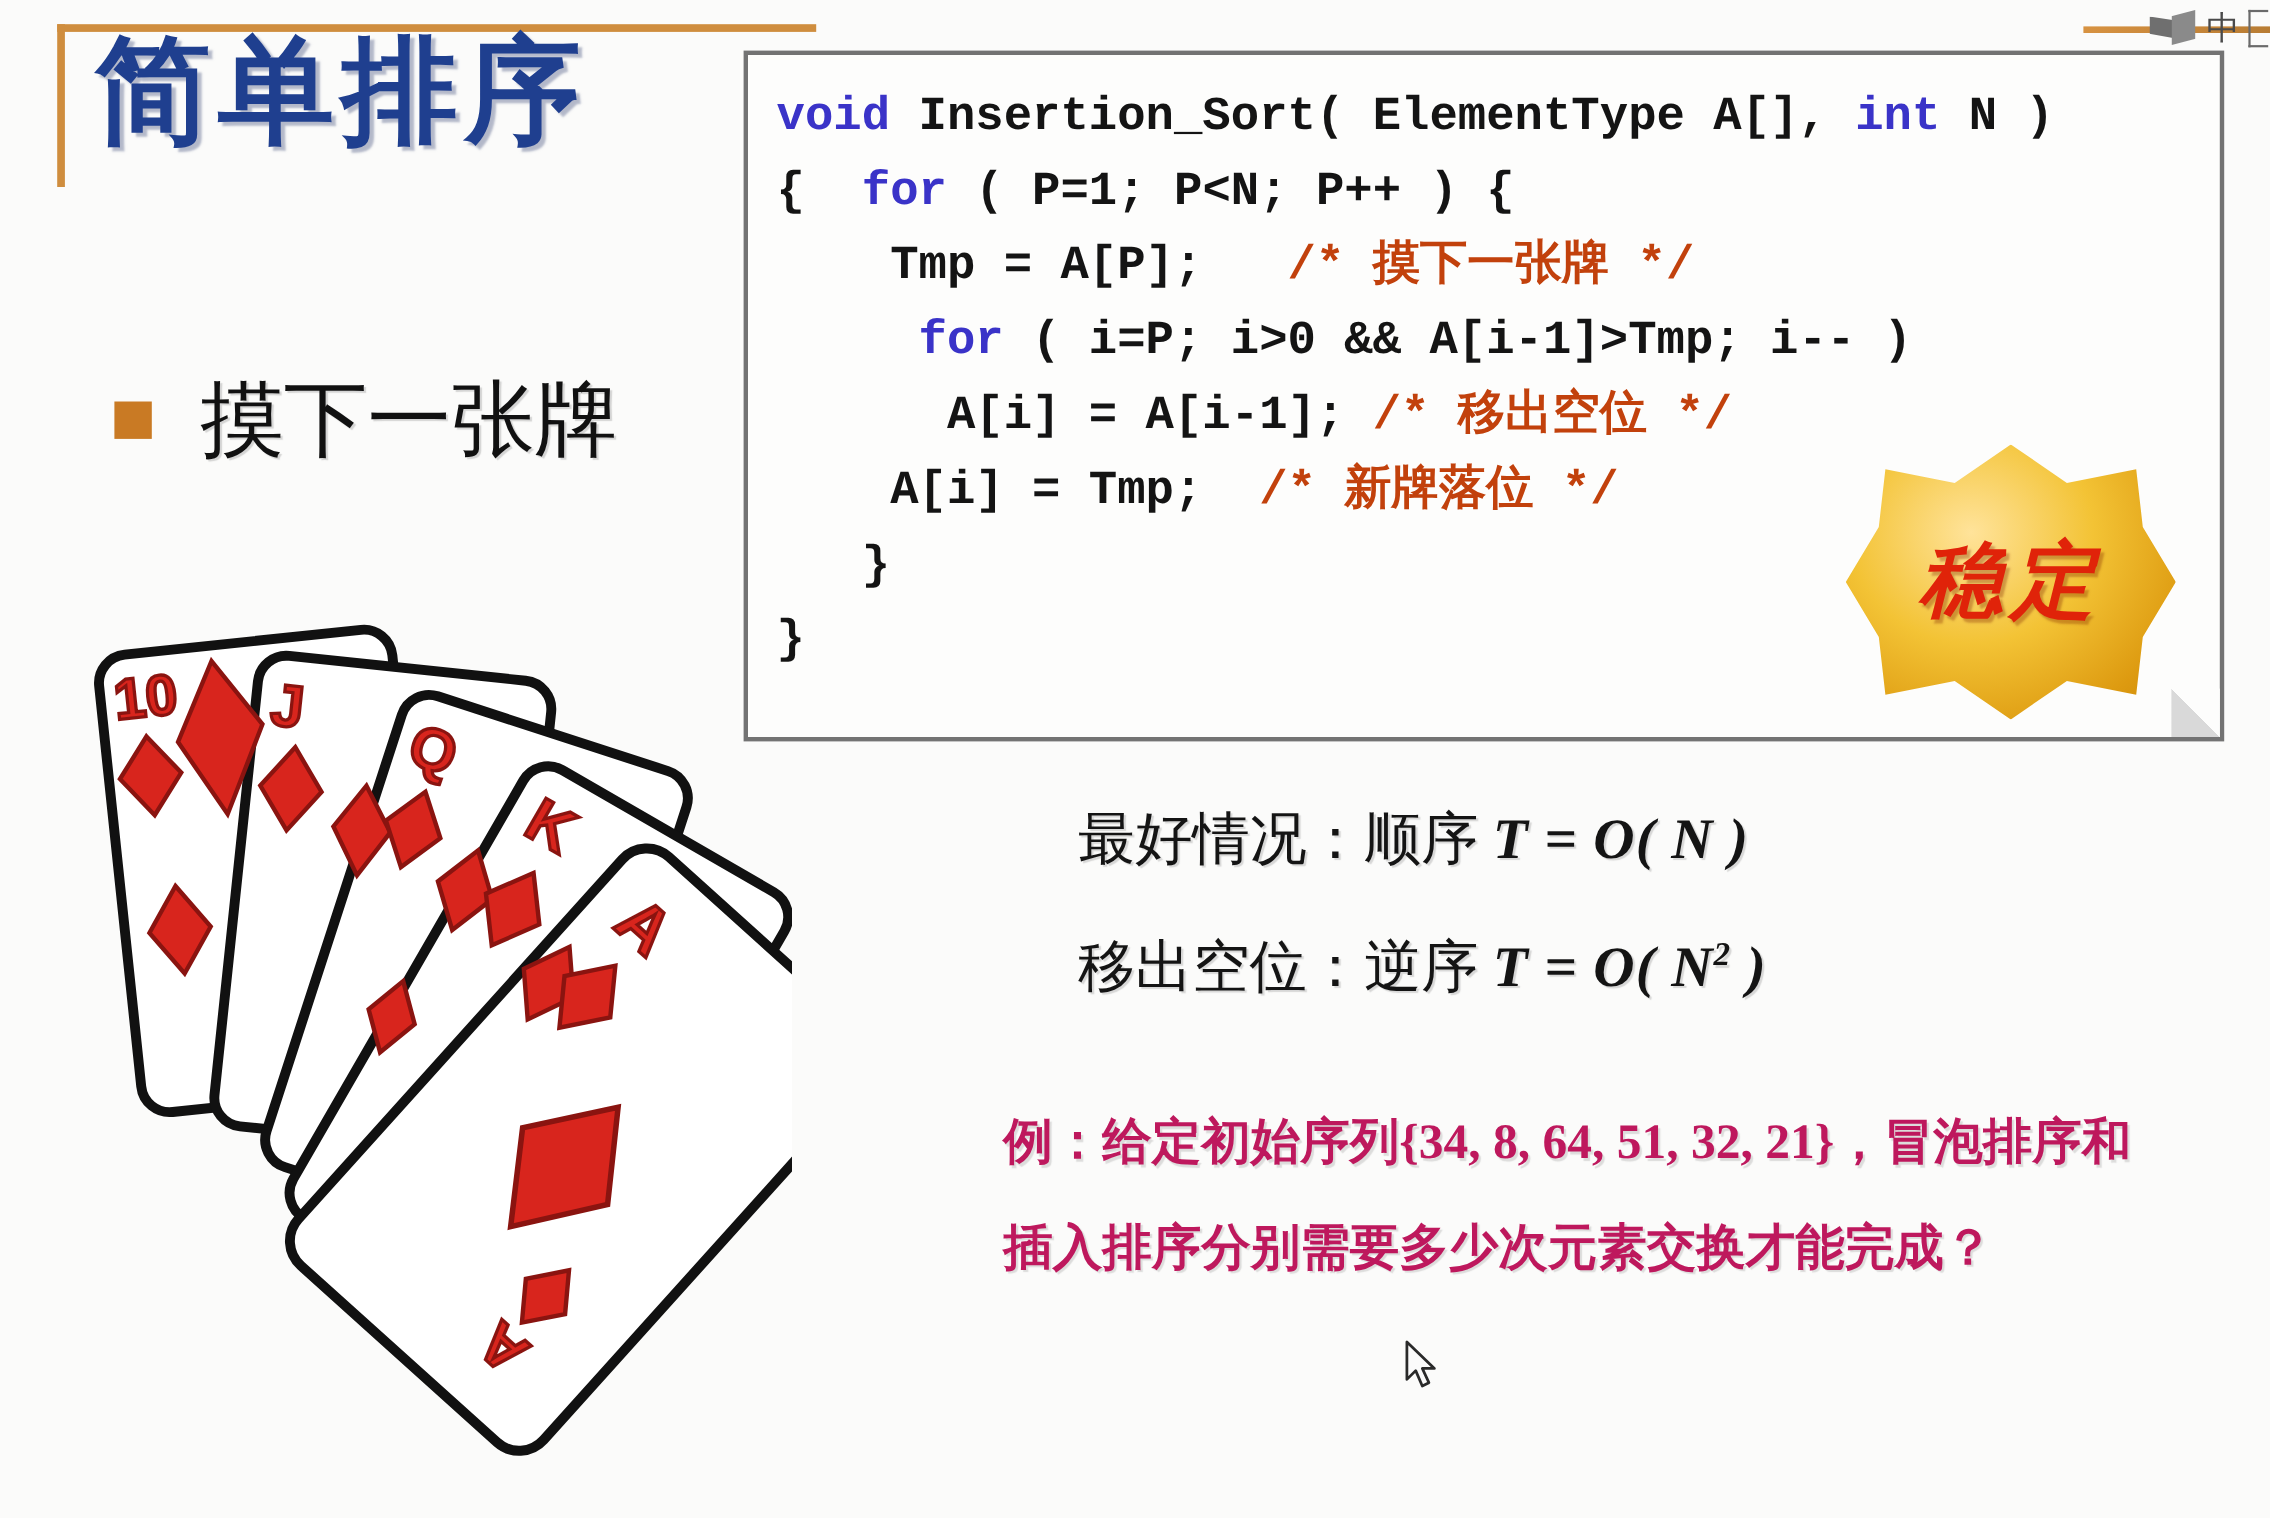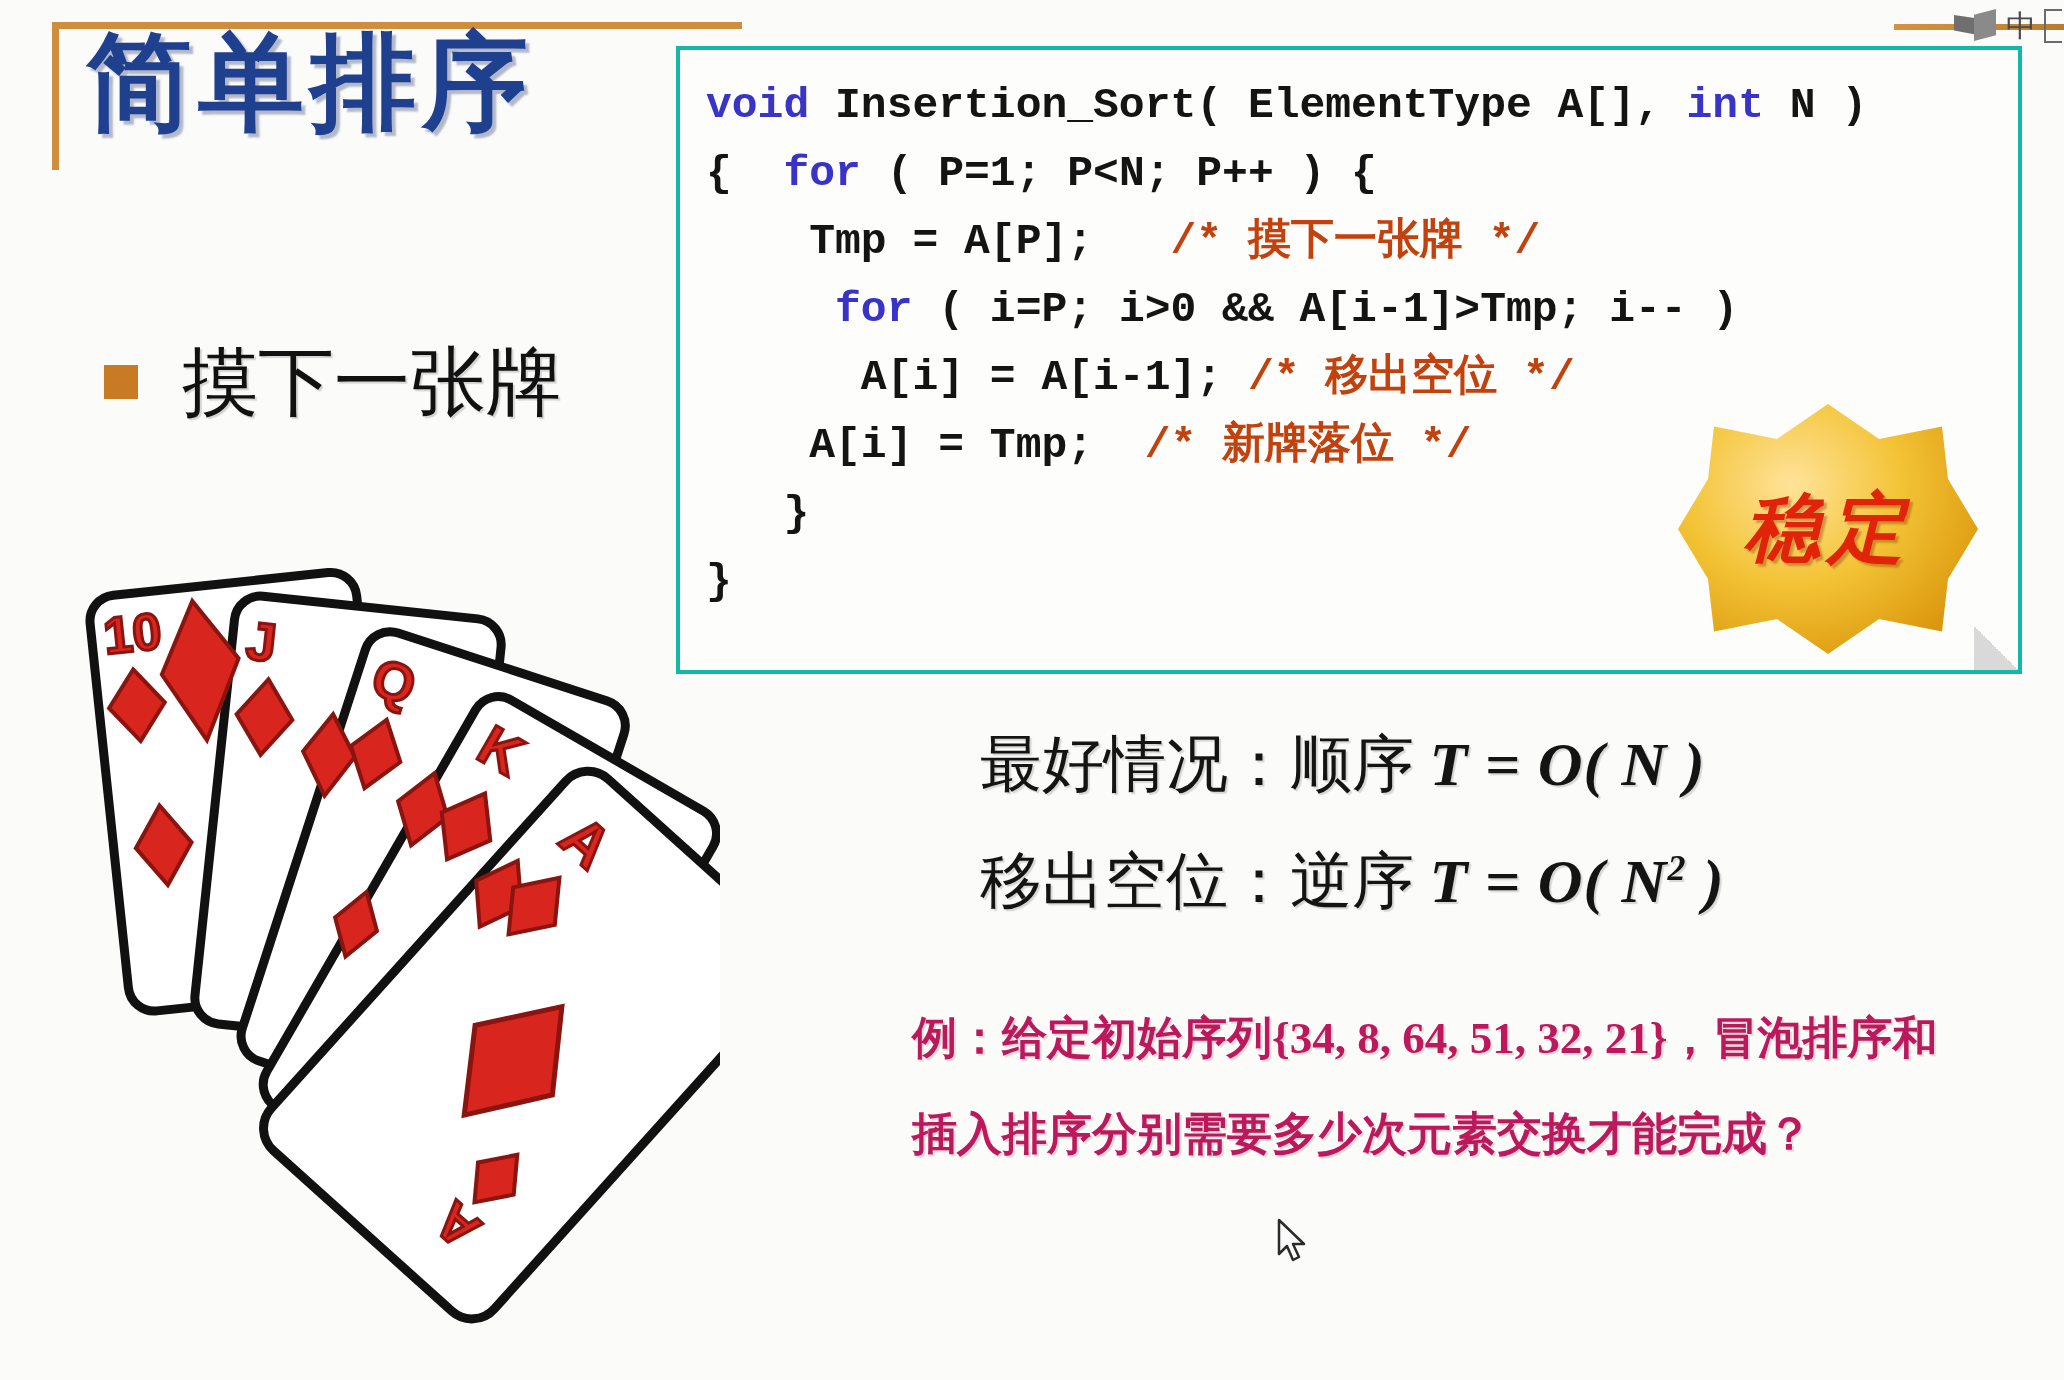--- a/index.html
+++ b/index.html
@@ -114,21 +114,21 @@
   }
 
   
   #code-box {
     position: absolute;
     left: 676px;
     top: 46px;
     width: 1346px;
     height: 628px;
     background: #fdfdfc;
-    border: 4px solid #14b8a6;
+    border: 4px solid #737373;
     box-sizing: border-box;
   }
   #code-fold-shade {
     position: absolute;
     right: 0px;
     bottom: 0px;
     width: 44px; height: 44px;
     background: linear-gradient(225deg, #fdfdfc 50%, #d9d9d9 50%);
   }
   #code-lines {
@@ -178,21 +178,21 @@
     letter-spacing: 8px;
     text-shadow: 3px 3px 2px rgba(130,40,0,0.35);
     font-style: italic;
   }
 
   
   #complexity {
     position: absolute;
     left: 980px;
     top: 712px;
-    font-size: 62px;
+    font-size: 52px;
     line-height: 104px;
     color: #141414;
     white-space: nowrap;
     text-shadow: 2px 2px 1px rgba(150,150,150,0.35);
   }
   #complexity .math {
     font-style: italic;
     font-family: "Liberation Serif", "DejaVu Serif", serif;
     font-weight: 700;
     letter-spacing: 1px;

